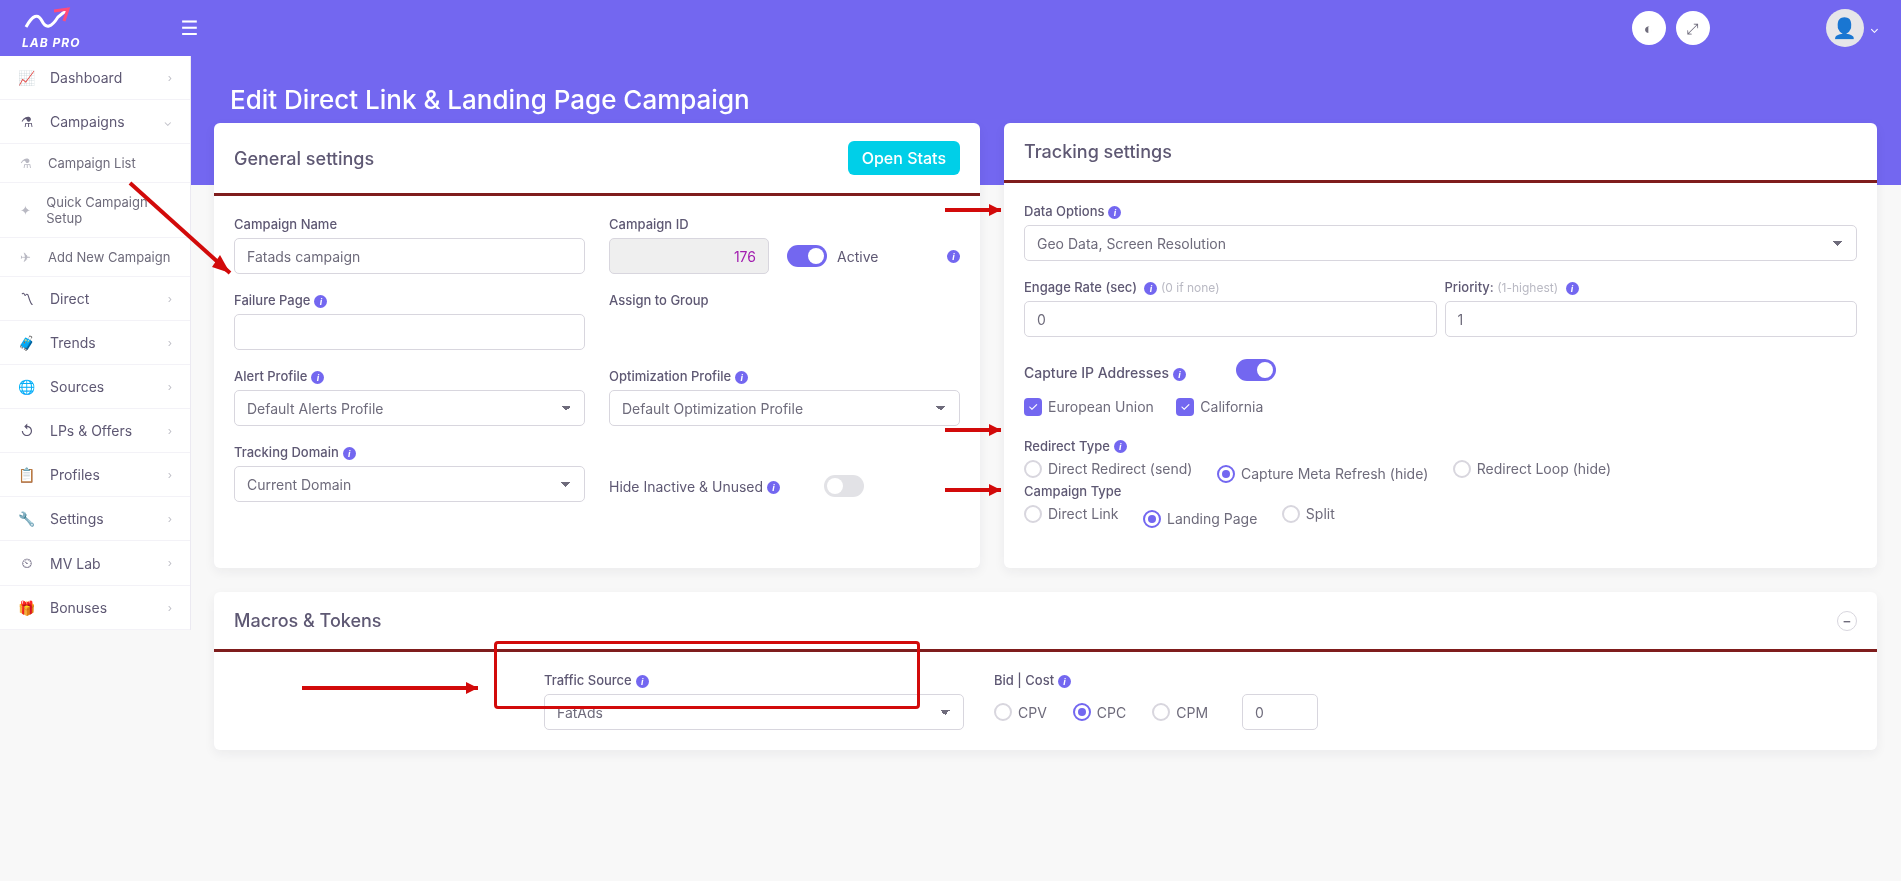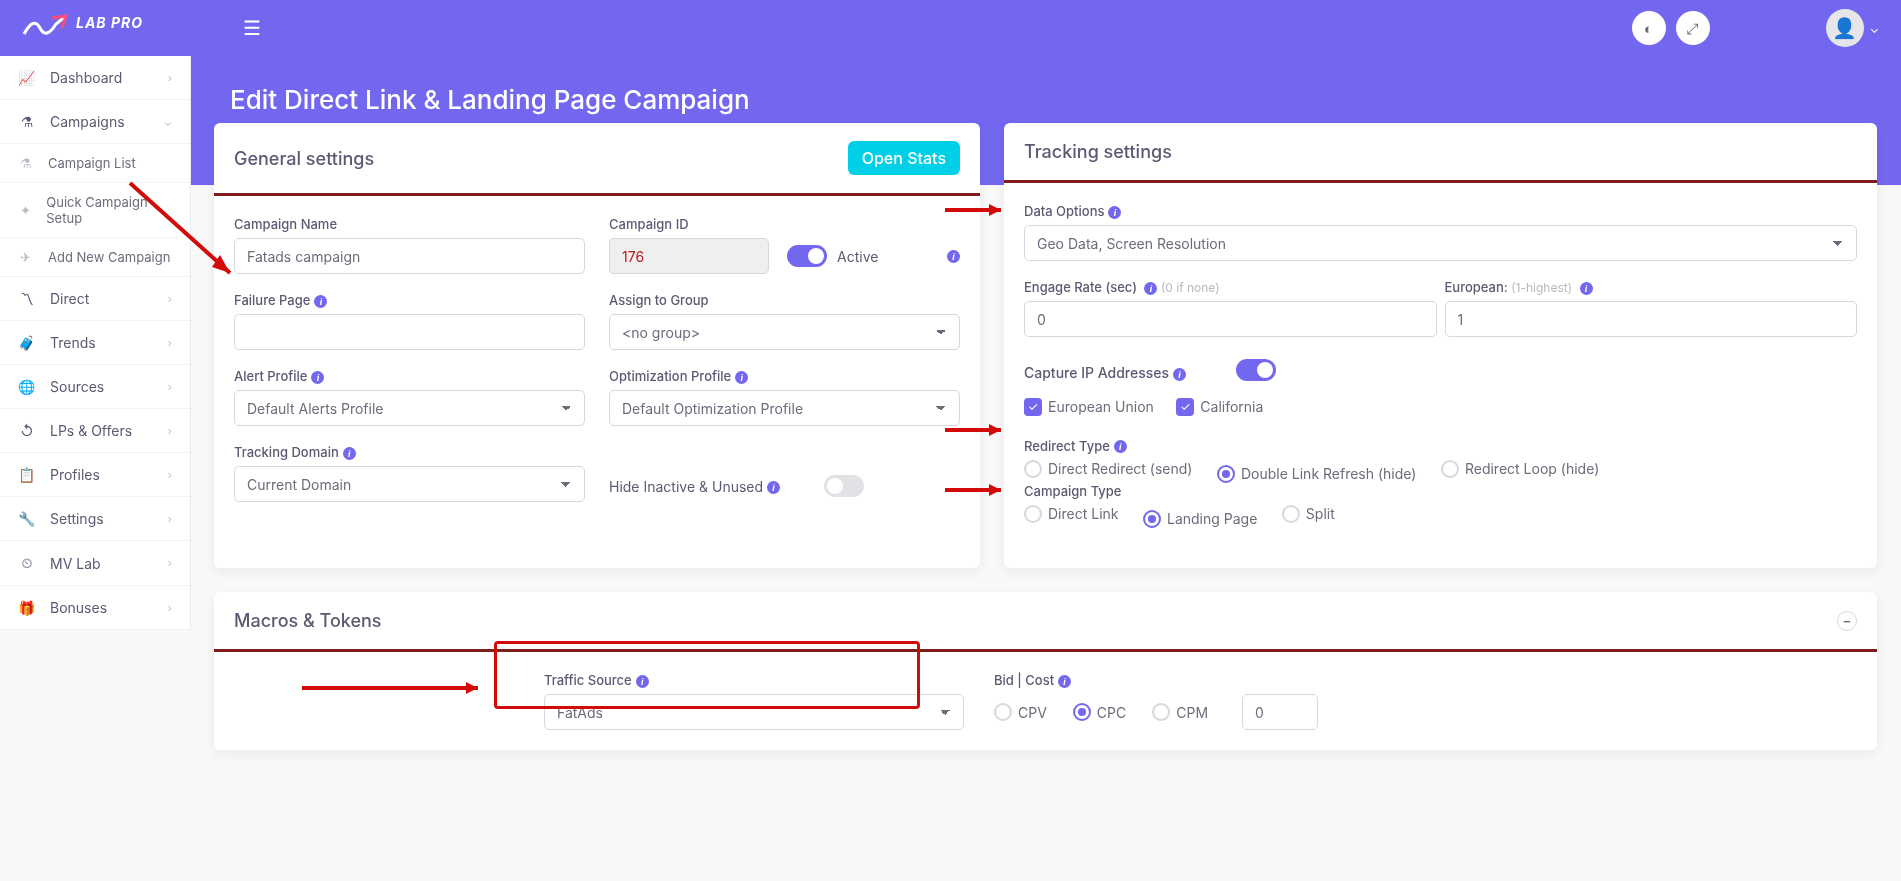--- a/index.html
+++ b/index.html
@@ -11,21 +11,21 @@
     --bg:#f8f8f8;
     --teal:#00cfe8;
     --card:#fff;
   }
   *{box-sizing:border-box;font-family:Inter,"Segoe UI",Arial,sans-serif;}
   html,body{margin:0;padding:0;background:var(--bg);color:var(--text);}
   body{width:1901px;}
 
   
   .topbar{height:56px;background:var(--purple);display:flex;align-items:center;padding:0 22px;color:#fff;}
-  .logo{display:flex;font-weight:700;font-size:14px;letter-spacing:1px;}
+  .logo{display:flex;align-items:center;font-weight:700;font-size:12px;letter-spacing:1px;flex-direction:column;}
   .logo-mark{position:relative;width:48px;height:28px;margin-right:6px;}
   .logo-text{font-style:italic;}
   .hamburger{margin-left:100px;font-size:20px;cursor:pointer;}
   .top-spacer{flex:1;}
   .circle-btn{width:34px;height:34px;border-radius:50%;background:#fff;color:#6e6b7b;display:flex;align-items:center;justify-content:center;margin-left:10px;cursor:pointer;font-size:15px;}
   .avatar-wrap{display:flex;align-items:center;margin-left:110px;cursor:pointer;}
   .avatar{width:38px;height:38px;border-radius:50%;background:#e6e6e9;display:flex;align-items:center;justify-content:center;color:#b6b6bd;font-size:20px;margin:0 6px;}
   .avatar-caret{color:#fff;font-size:12px;}
 
   
@@ -49,21 +49,21 @@
   .col-right{flex:1;}
 
   .btn-teal{background:var(--teal);color:#fff;border:none;border-radius:6px;padding:7px 14px;font-size:16px;font-weight:500;margin-left:auto;cursor:pointer;}
 
   label.fld{display:block;font-size:13px;font-weight:500;color:var(--text);margin-bottom:6px;}
   .hint{font-size:12px;color:#b9b9c3;font-weight:400;}
   .info-ic{display:inline-flex;width:13px;height:13px;border-radius:50%;background:var(--purple);color:#fff;font-size:9px;align-items:center;justify-content:center;margin-left:4px;vertical-align:middle;font-style:italic;font-weight:bold;}
   input.ctrl, select.ctrl, .ctrl-like{
     width:100%;height:36px;border:1px solid var(--border);border-radius:5px;padding:0 12px;font-size:14px;color:#6e6b7b;background:#fff;
   }
-  input.ctrl:disabled, .ctrl-disabled{background:#efefef;color:#b91c1c;text-align:left;}
+  input.ctrl:disabled, .ctrl-disabled{background:#efefef;color:#a21caf;text-align:right;}
   select.ctrl{appearance:none;background-image:linear-gradient(45deg,transparent 50%,#6e6b7b 50%),linear-gradient(135deg,#6e6b7b 50%,transparent 50%);background-position:calc(100% - 18px) 15px,calc(100% - 13px) 15px;background-size:5px 5px,5px 5px;background-repeat:no-repeat;}
 
   .grid2{display:grid;grid-template-columns:1fr 1fr;column-gap:24px;row-gap:18px;}
 
   .toggle{width:40px;height:22px;border-radius:11px;background:var(--purple);position:relative;cursor:pointer;display:inline-block;vertical-align:middle;}
   .toggle::after{content:"";position:absolute;width:16px;height:16px;background:#fff;border-radius:50%;top:3px;right:3px;transition:.2s;}
   .toggle.off{background:#e2e2e6;}
   .toggle.off::after{right:auto;left:3px;}
 
   .radio{display:inline-flex;align-items:center;margin-right:20px;cursor:pointer;font-size:14px;color:#6e6b7b;}
@@ -225,21 +225,20 @@
               <span class="info-ic" style="margin-left:auto;">i</span>
             </div>
           </div>
 
           <div>
             <label class="fld"><span>Failure Page</span><span class="info-ic">i</span></label>
             <input class="ctrl" value="" style="">
           </div>
           <div>
             <label class="fld">Assign to Group</label>
-            <select class="ctrl"><option>&lt;no group&gt;</option></select>
           </div>
 
           <div>
             <label class="fld"><span>Alert Profile</span><span class="info-ic">i</span></label>
             <select class="ctrl"><option>Default Alerts Profile</option></select>
           </div>
           <div>
             <label class="fld"><span>Optimization Profile</span><span class="info-ic">i</span></label>
             <select class="ctrl"><option>Default Optimization Profile</option></select>
           </div>
@@ -264,21 +263,21 @@
       <div class="card-bd">
         <label class="fld"><span>Data Options</span><span class="info-ic">i</span></label>
         <select class="ctrl"><option>Geo Data, Screen Resolution</option></select>
 
         <div style="display:flex;gap:8px;margin-top:18px;">
           <div style="flex:1;">
             <label class="fld"><span>Engage Rate (sec)</span> <span class="info-ic">i</span> <span class="hint">(0 if none)</span></label>
             <input class="ctrl" value="0" style="">
           </div>
           <div style="flex:1;">
-            <label class="fld"><span>European:</span> <span class="hint">(1-highest)</span> <span class="info-ic">i</span></label>
+            <label class="fld"><span>Priority:</span> <span class="hint">(1-highest)</span> <span class="info-ic">i</span></label>
             <input class="ctrl" value="1" style="">
           </div>
         </div>
 
         <div style="display:flex;align-items:flex-end;margin-top:22px;">
           <span style="font-size:14px;font-weight:500;"><span>Capture IP Addresses</span><span class="info-ic">i</span></span>
           <span class="toggle" style="margin-left:50px;"></span>
         </div>
         <div style="margin-top:14px;">
           <span class="chk">
@@ -292,21 +291,21 @@
         </div>
 
         <label class="fld" style="margin-top:22px;"><span>Redirect Type</span><span class="info-ic">i</span></label>
         <div>
           <span class="radio">
               <span class="dot"></span>
               <span>Direct Redirect (send)</span>
             </span>
           <span class="radio sel">
               <span class="dot"></span>
-              <span>Double Link Refresh (hide)</span>
+              <span>Capture Meta Refresh (hide)</span>
             </span>
           <span class="radio">
               <span class="dot"></span>
               <span>Redirect Loop (hide)</span>
             </span>
         </div>
 
         <label class="fld" style="">Campaign Type</label>
         <div>
           <span class="radio">

